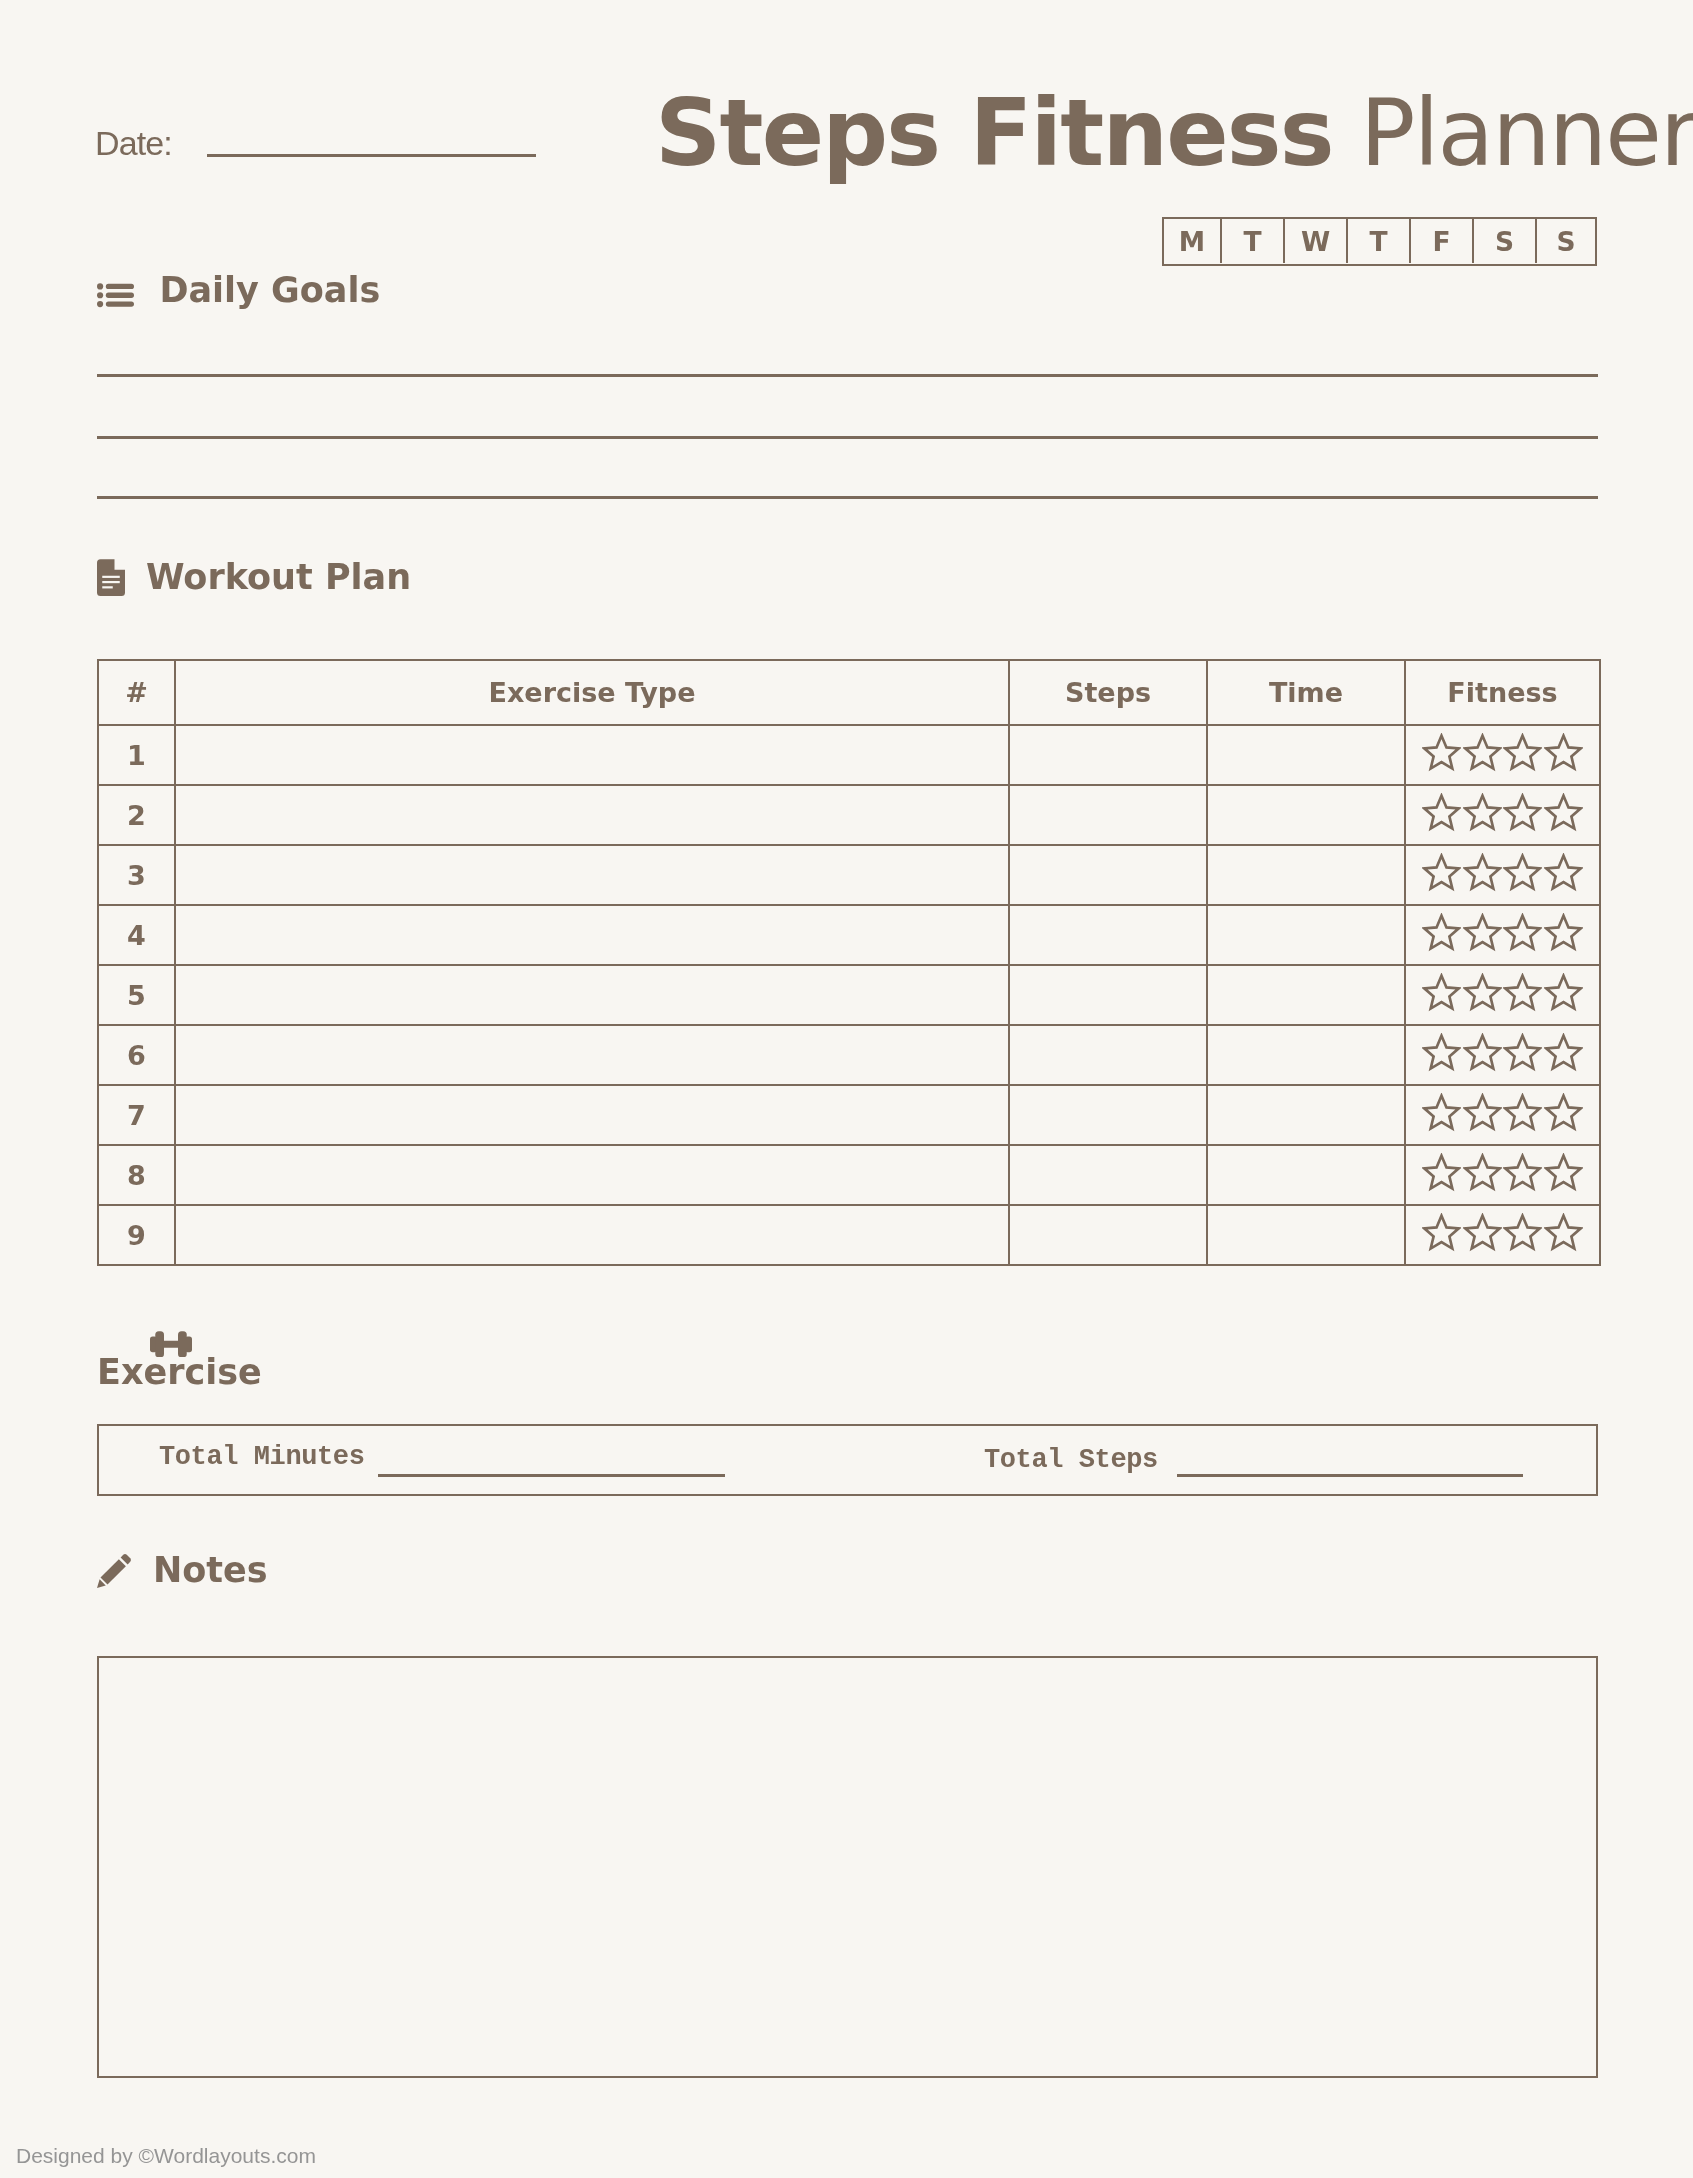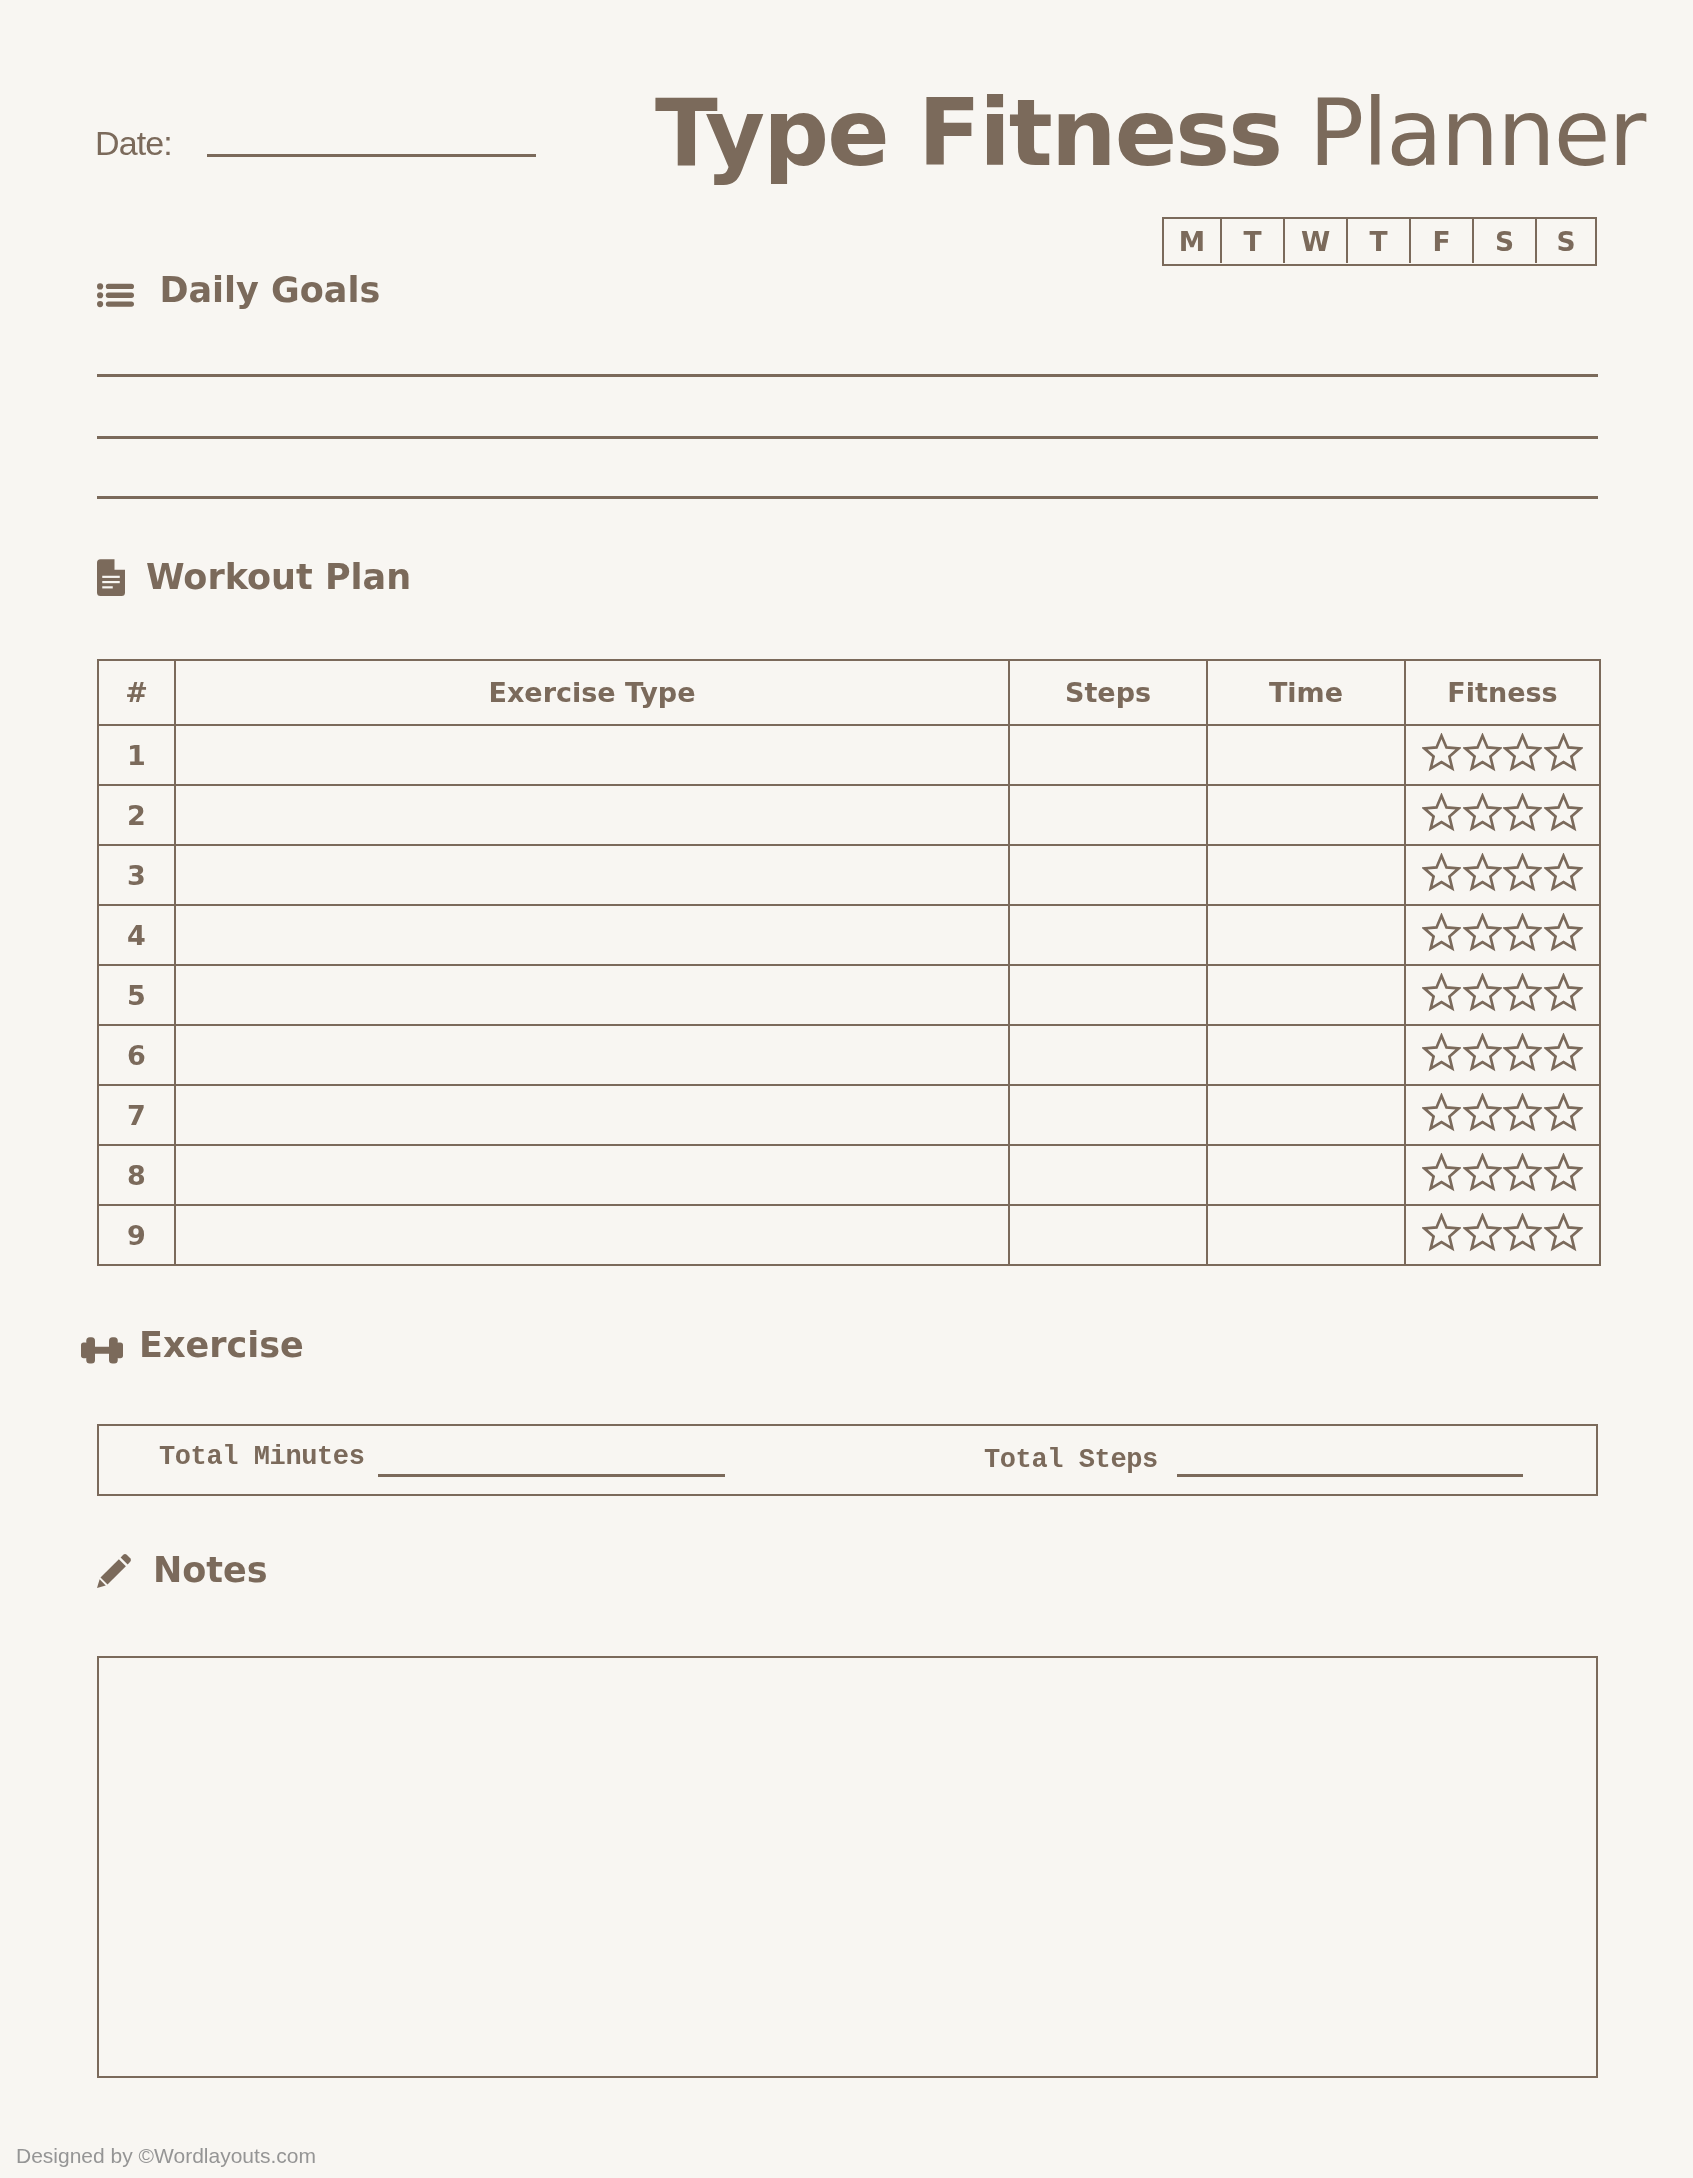--- a/index.html
+++ b/index.html
@@ -38,21 +38,21 @@
 
   .footer { left: 16px; top: 2144px; font-size: 21px; color: #959595; font-family: Liberation Sans, sans-serif; }
 </style>
 </head>
 <body>
 
 <div class="abs date-label">Date:</div>
 <div class="abs date-line"></div>
 
 <div class="abs title">
-  <span class="bold">Type Fitness</span>
+  <span class="bold">Steps Fitness</span>
   <span class="light">Planner</span>
 </div>
 
 <div class="abs weekdays">
   <div class="weekday" style="width:58px">M</div>
   <div class="weekday" style="width:63px">T</div>
   <div class="weekday" style="width:63px">W</div>
   <div class="weekday" style="width:63px">T</div>
   <div class="weekday" style="width:63px">F</div>
   <div class="weekday" style="width:63px">S</div>
@@ -308,21 +308,21 @@
               </svg></span>
             <span><svg viewBox="0 0 44 44">
                 <polygon points="22,3 27.6,16.3 41.5,17.3 30.9,26.4 34.2,40.1 22,32.8 9.8,40.1 13.1,26.4 2.5,17.3 16.4,16.3" fill="none" stroke="#7b6a5b" stroke-width="3" stroke-linejoin="miter"></polygon>
               </svg></span>
           </div>
         </td>
   </tr>
 </tbody>
 </table>
 
-<div class="abs section-head" style="left:81px; top:1325px;">
+<div class="abs section-head" style="left:97px; top:1325px;flex-direction:column;">
   <span style="width:42px; height:26.5px; margin-right:16px; display:inline-block;">
     <svg viewBox="0 0 48 30" width="42" height="26.5">
       <rect x="0" y="6" width="8" height="18" rx="3"></rect>
       <rect x="6" y="0" width="10" height="30" rx="4"></rect>
       <rect x="14" y="11" width="20" height="8"></rect>
       <rect x="32" y="0" width="10" height="30" rx="4"></rect>
       <rect x="40" y="6" width="8" height="18" rx="3"></rect>
     </svg>
   </span>
   <span>Exercise</span>

